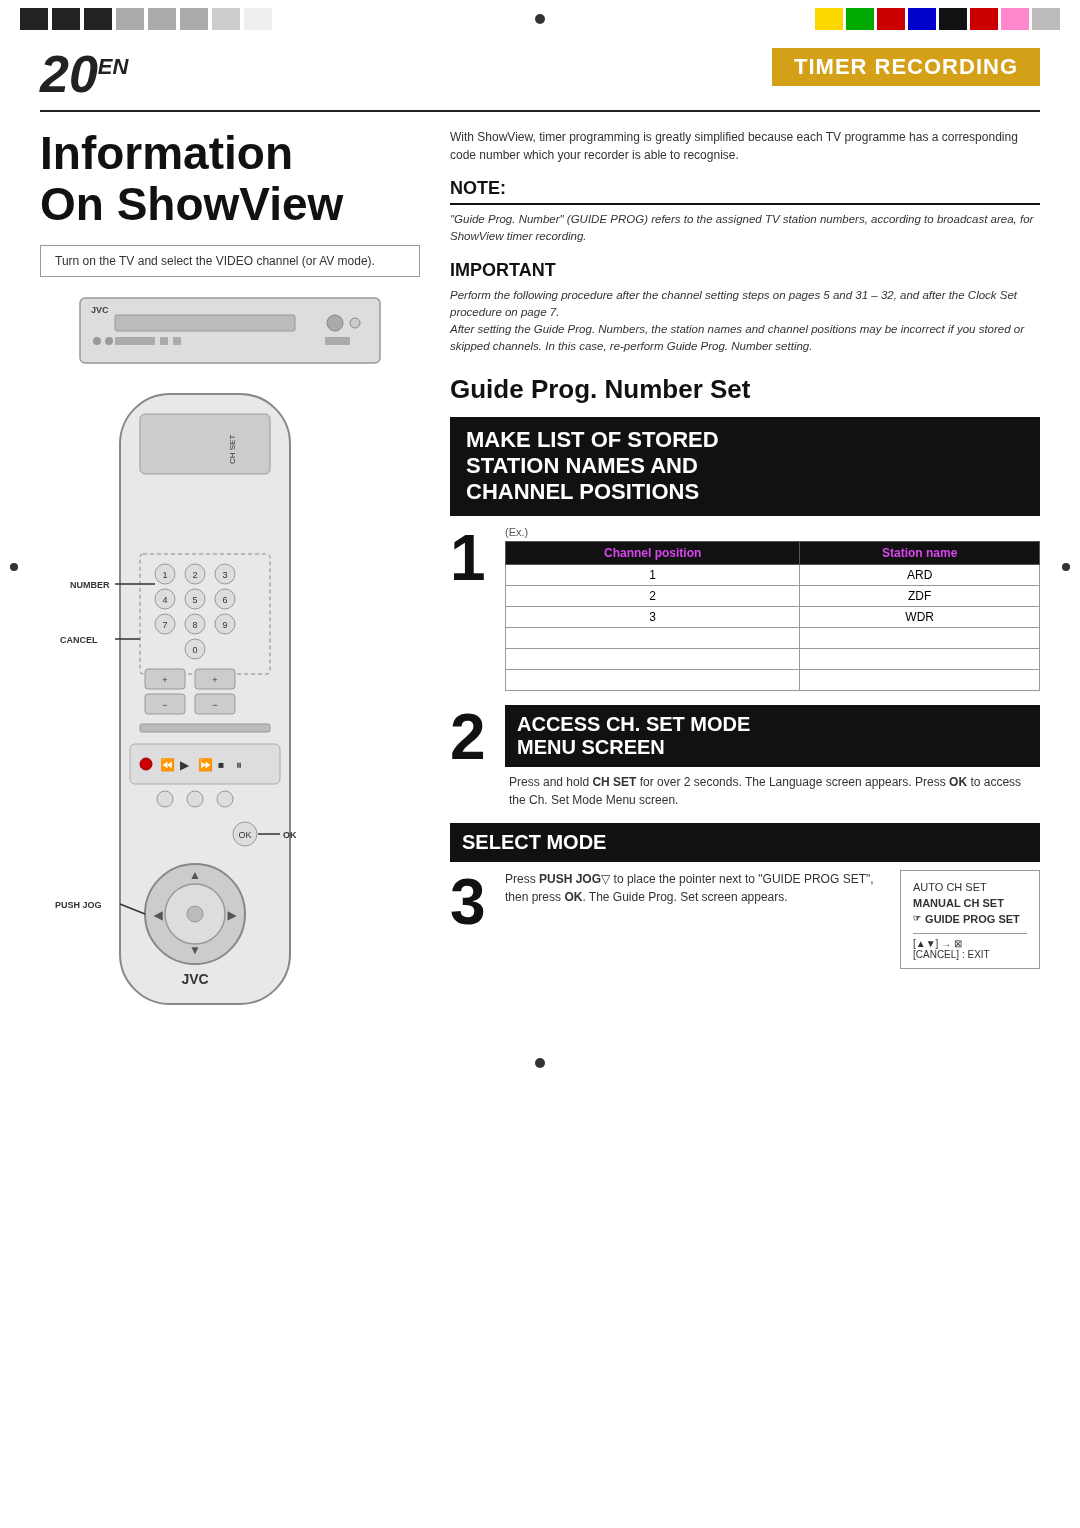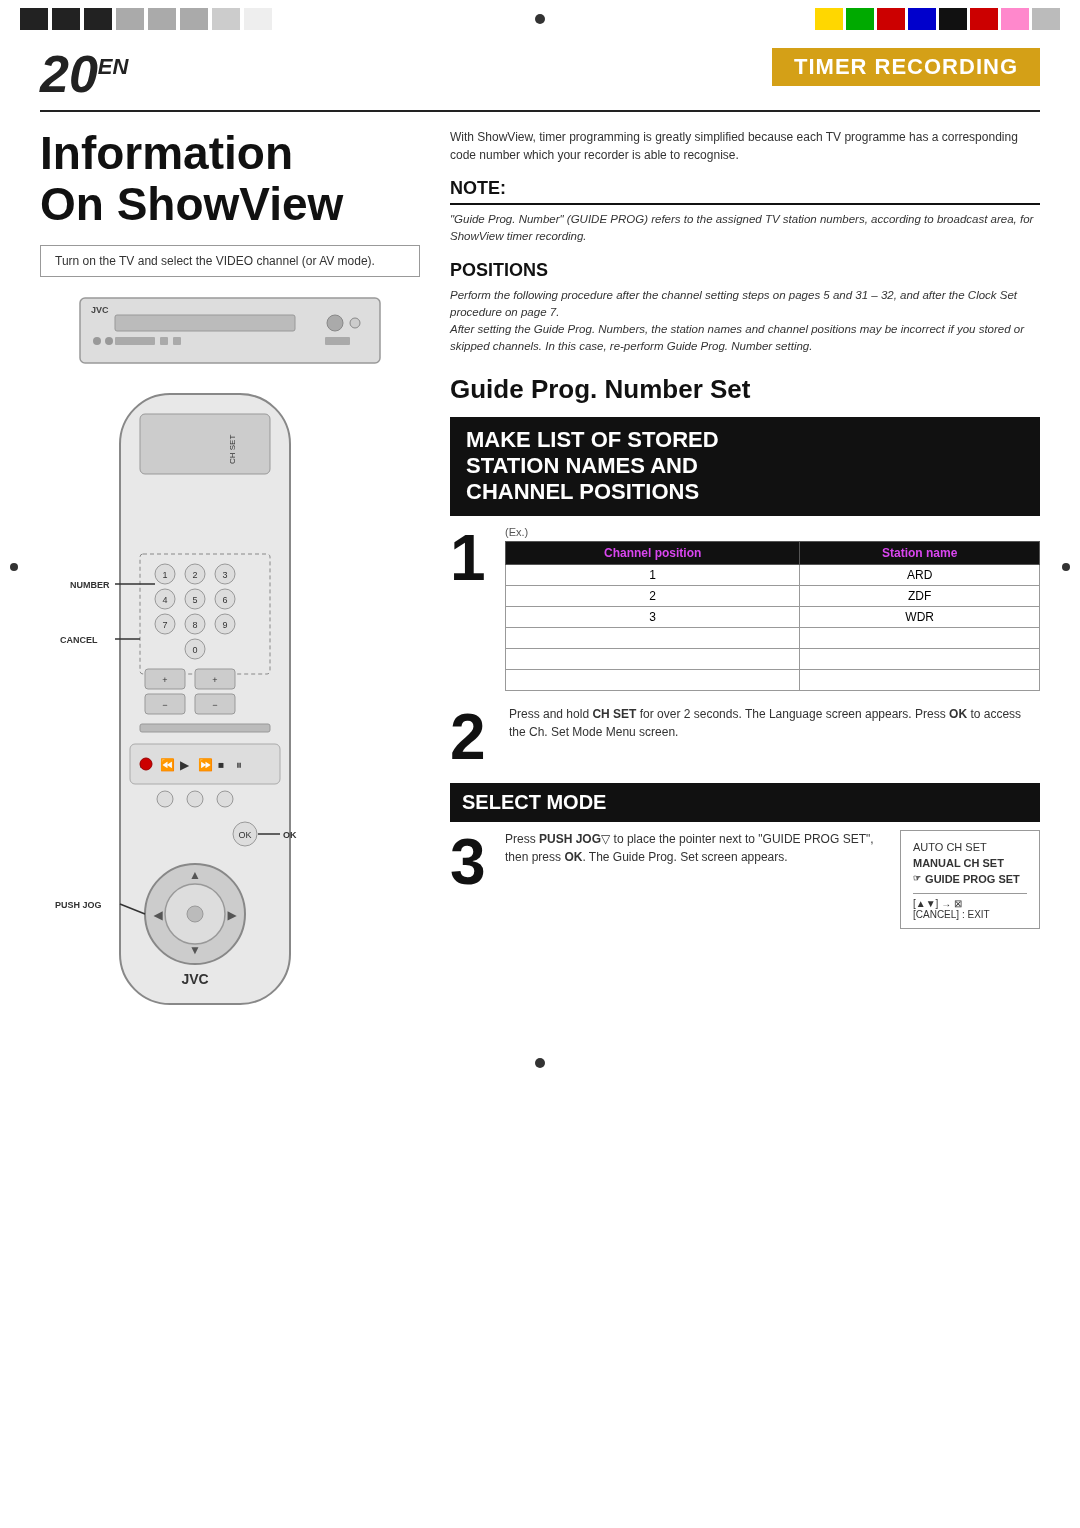--- a/index.html
+++ b/index.html
@@ -502,21 +502,21 @@
     <div class="right-col">
 
       <p class="intro-text">With ShowView, timer programming is greatly simplified because each TV programme has a corresponding code number which your recorder is able to recognise.</p>
 
       <div class="note-section">
         <div class="note-title">NOTE:</div>
         <p class="note-text">"Guide Prog. Number" (GUIDE PROG) refers to the assigned TV station numbers, according to broadcast area, for ShowView timer recording.</p>
       </div>
 
       <div class="important-section">
-        <div class="important-title">POSITIONS</div>
+        <div class="important-title">IMPORTANT</div>
         <p class="important-text">Perform the following procedure after the channel setting steps on pages 5 and 31 – 32, and after the Clock Set procedure on page 7.<br>After setting the Guide Prog. Numbers, the station names and channel positions may be incorrect if you stored or skipped channels. In this case, re-perform Guide Prog. Number setting.</p>
       </div>
 
       <h2 class="guide-prog-title">Guide Prog. Number Set</h2>
 
       <div>
         <div class="step-header">
           <div class="step-header-text">
             <span>MAKE LIST OF STORED</span><br>
             <span>STATION NAMES AND</span><br>
@@ -561,20 +561,23 @@
                   </tr>
               </tbody>
             </table>
           </div>
         </div>
       </div>
 
       <div class="step-with-number" style="margin-top:14px;">
         <div class="step-number">2</div>
         <div class="step-body">
+          <div class="step-body-title">
+            <span>ACCESS CH. SET MODE<br>MENU SCREEN</span>
+          </div>
           <p class="step-body-text">Press and hold <b>CH SET</b> for over 2 seconds. The Language screen appears. Press <b>OK</b> to access the Ch. Set Mode Menu screen.</p>
         </div>
       </div>
 
       <div>
         <div class="step-body-title">
           <span>SELECT MODE</span>
         </div>
         <div class="step-with-number" style="margin-top:8px;">
           <div class="step-number">3</div>

